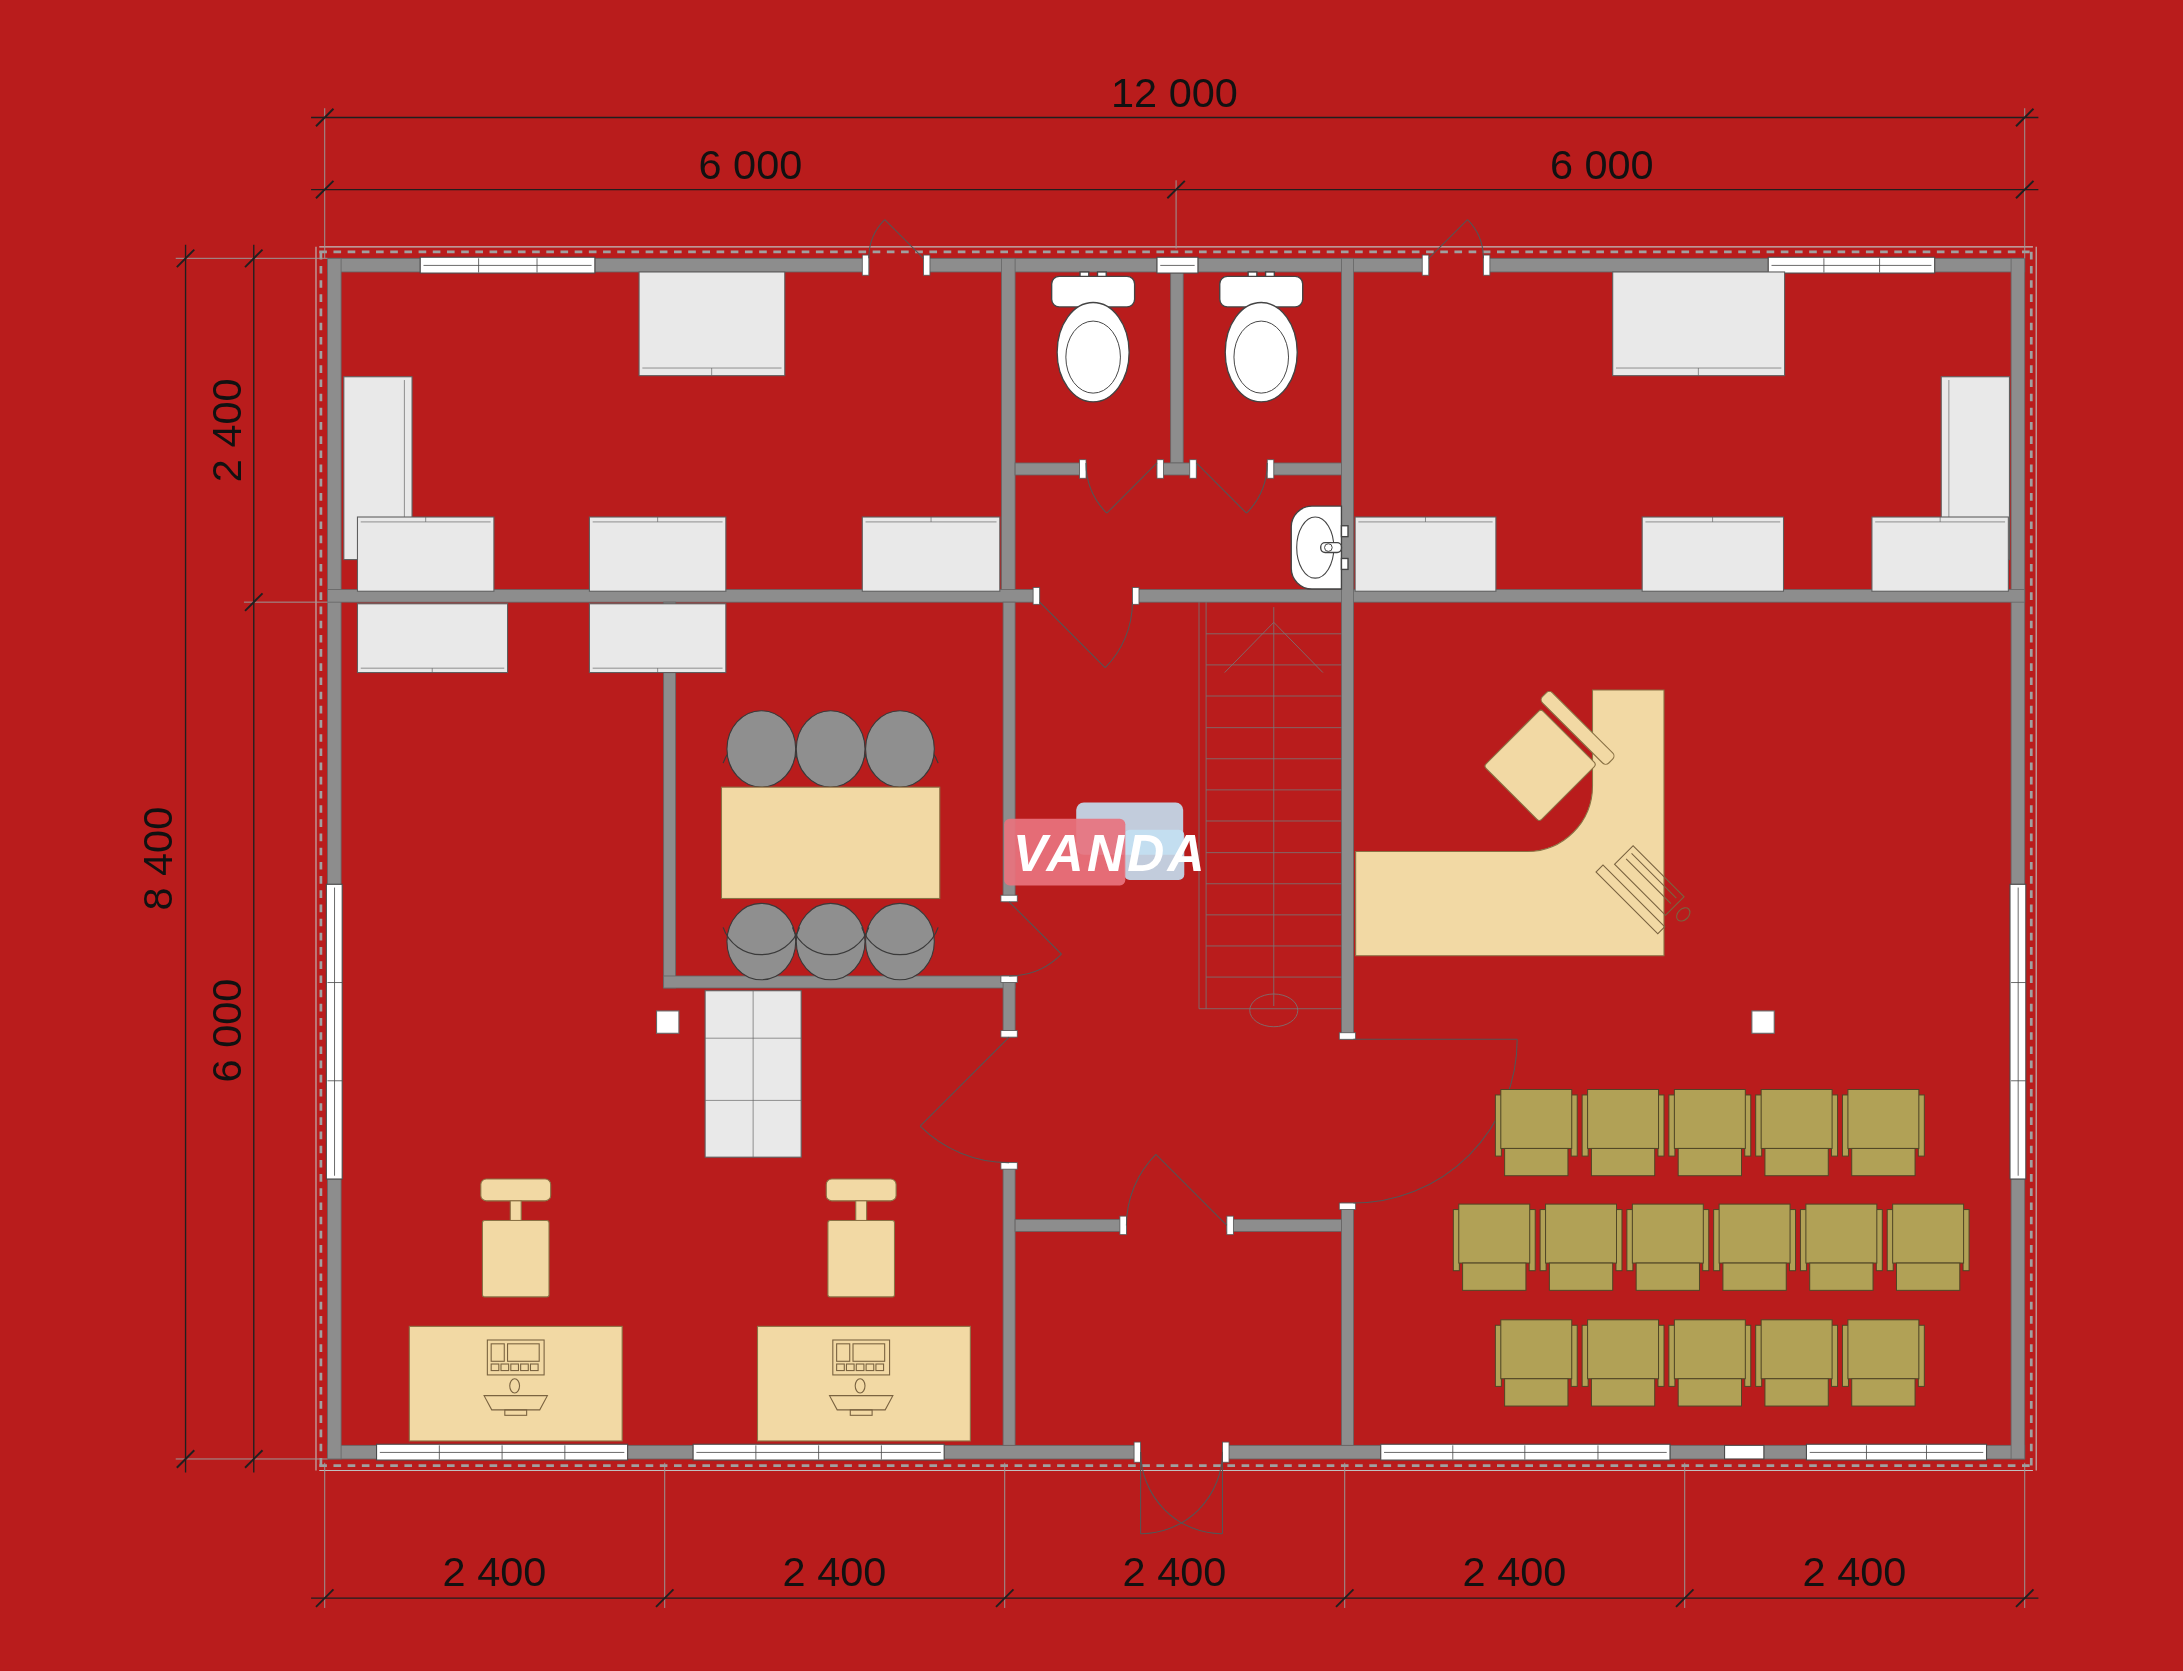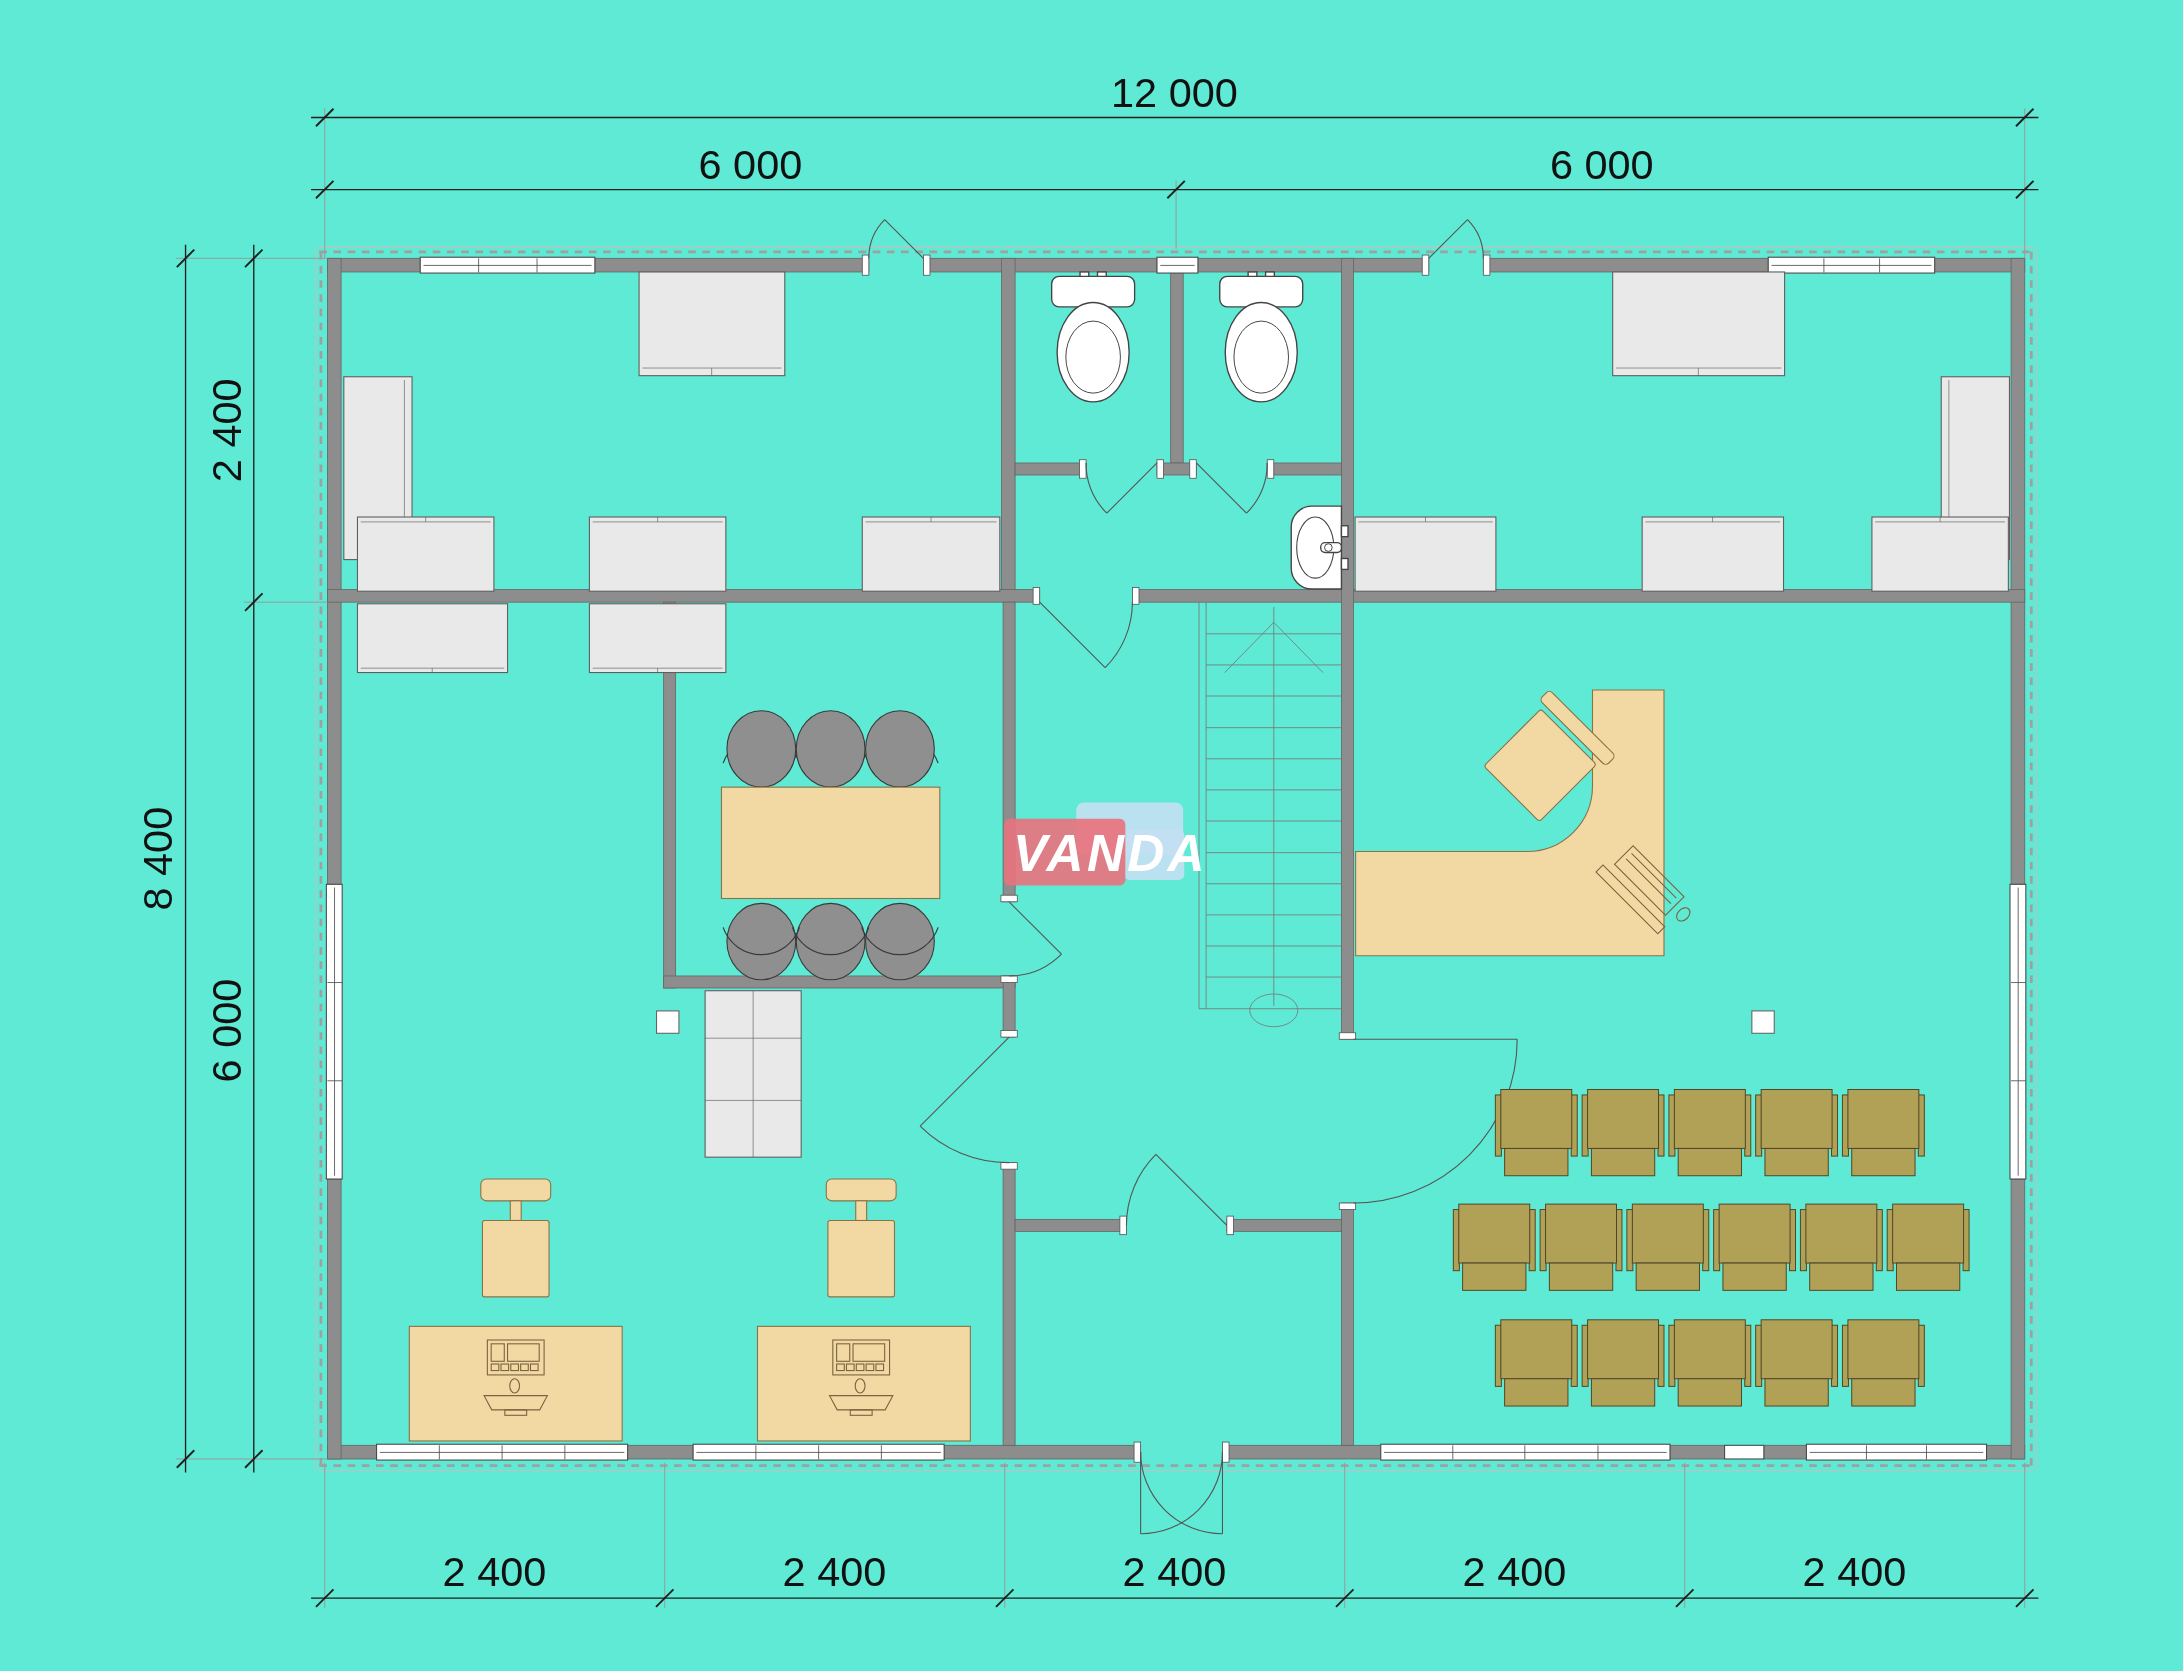--- a/index.html
+++ b/index.html
@@ -1,16 +1,16 @@
 <!DOCTYPE html>
 <html style="--wall: #8d8d8d; --cabinet: #e9e9e9; --tan: #f2d9a4; --olive: #b1a156; --chair-gray: #8f8f8f; --logo-red: #e8737e; --logo-blue: #c3e0f2; --dim: #1f1f1f;font-size:8.7px"><head>
 <meta charset="utf-8">
 <style>
   html,body{margin:0;padding:0;background:#ffffff;}
-  #stage{position:relative;width:2183px;height:1672px;background:#5eead4;overflow:hidden;}
+  #stage{position:relative;width:2183px;height:1672px;background:#b91c1c;overflow:hidden;}
   svg{position:absolute;left:0;top:0;}
   .wall{fill:var(--wall,#8d8d8d);stroke:#666;stroke-width:1.5;}
   .win{fill:#fff;stroke:#4a4a4a;stroke-width:2;}
   .winln{stroke:#4a4a4a;stroke-width:1.5;fill:none;}
   .jamb{fill:#fff;stroke:#555;stroke-width:1.5;}
   .ln{stroke:#555;stroke-width:2;fill:none;}
   .thin{stroke:#777;stroke-width:1.5;fill:none;}
   .cab{fill:var(--cabinet,#e8e8e8);stroke:#5f5f5f;stroke-width:2;}
   .cabln{stroke:#5f5f5f;stroke-width:1.2;fill:none;}
   .tan{fill:var(--tan,#f2d9a4);stroke:#8a7245;stroke-width:2;}

